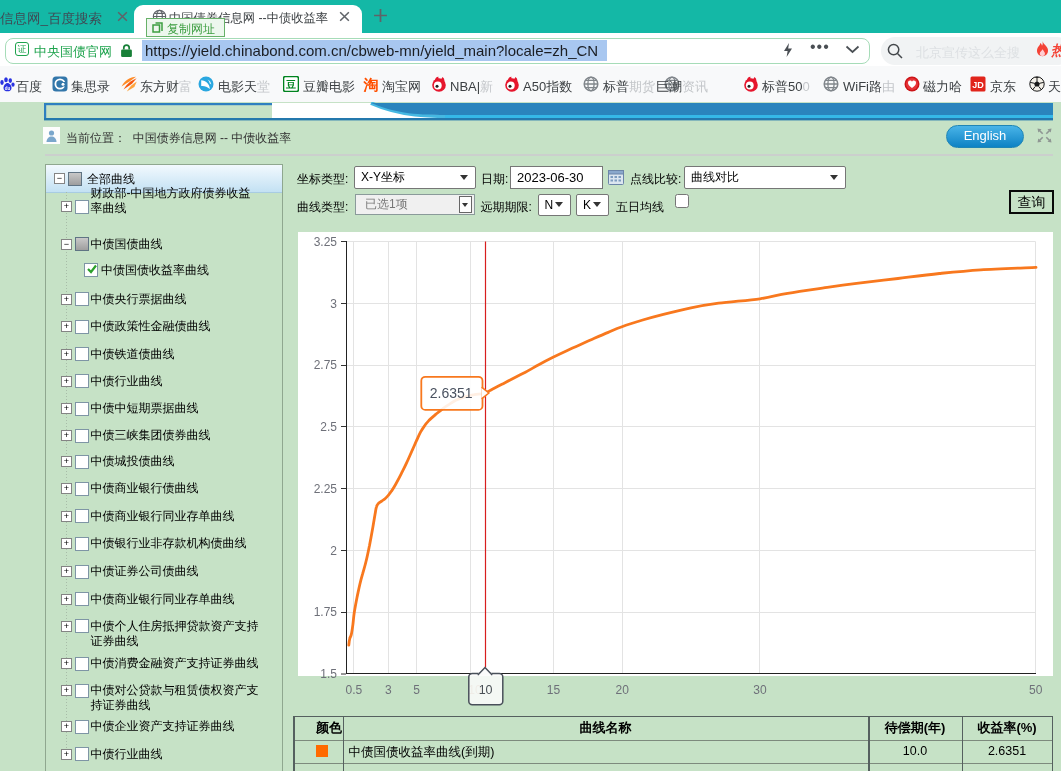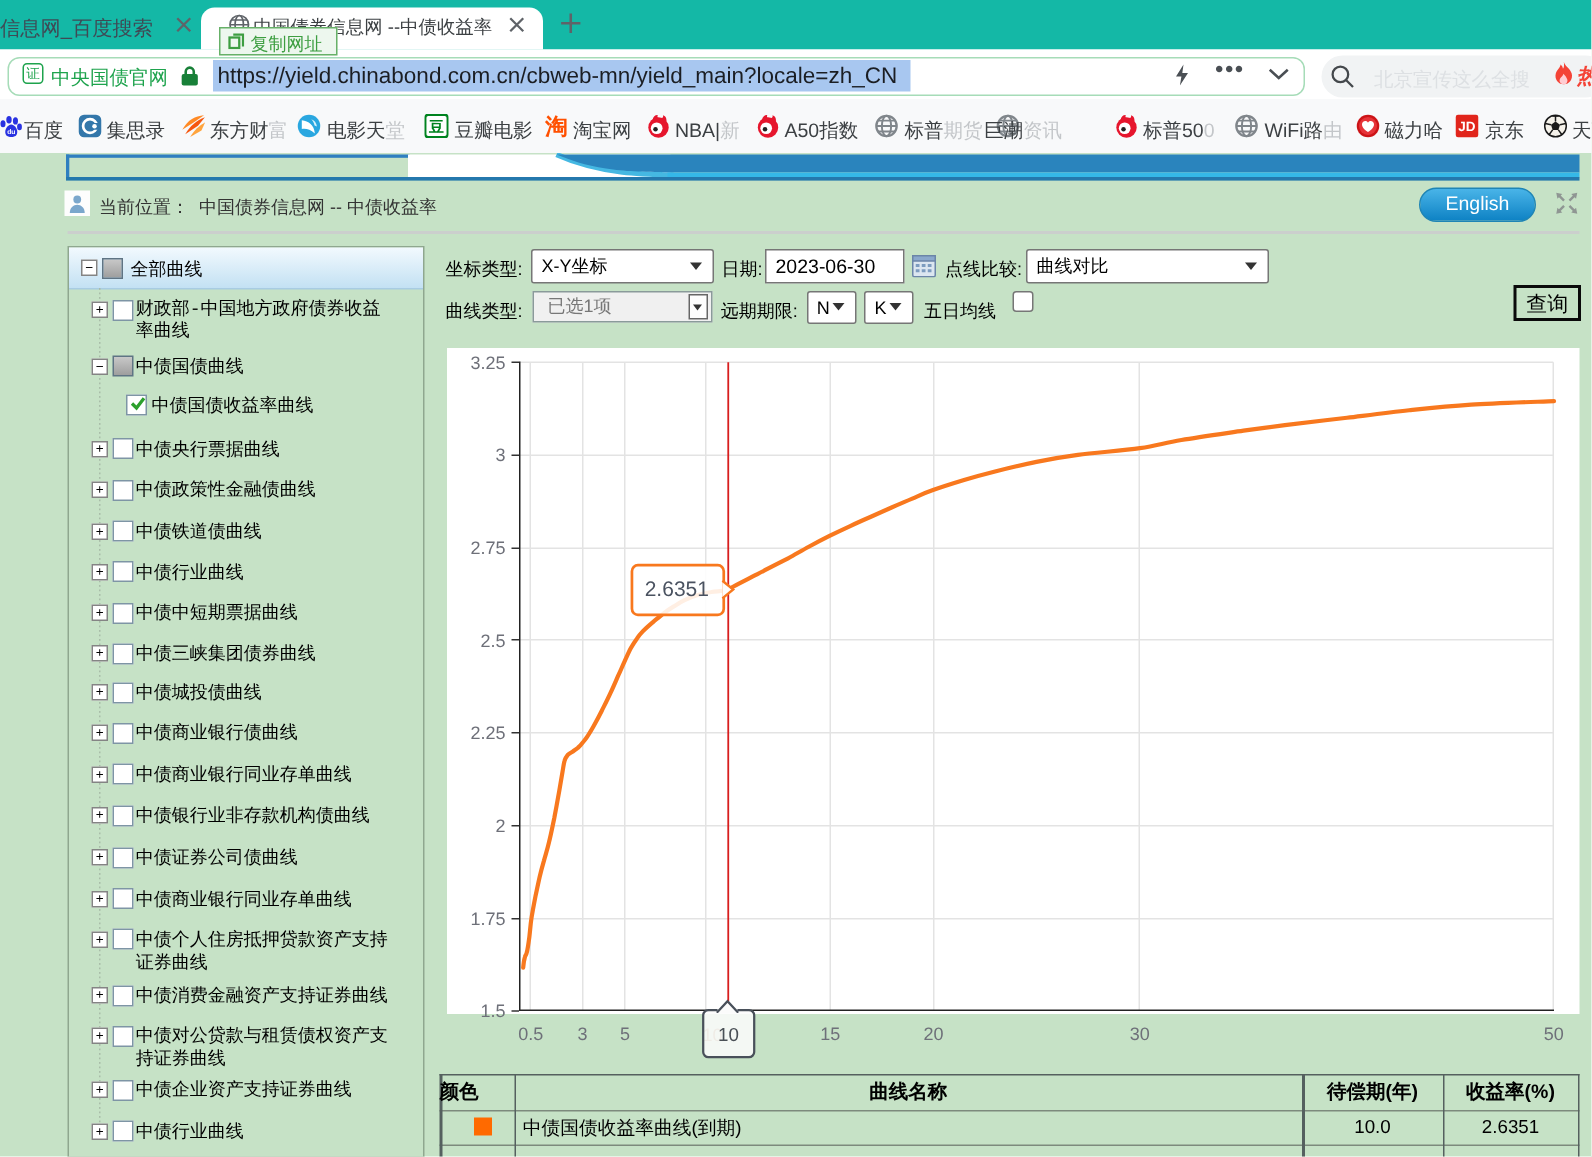--- a/index.html
+++ b/index.html
@@ -247,21 +247,21 @@
 <div id="sidebar">
       <div id="sbhead"></div>
     </div>
 <div id="treeroot">
 <div class="abs" style="left:66px;top:192px;width:1px;height:566px;background-image:linear-gradient(#a8bca8 1px,transparent 1px);background-size:1px 3px;"></div>
 <div class="exp" style="left:54px;top:173px;">−</div>
 <div class="cb cbg" style="left:68px;top:171.5px;"></div>
 <div class="trow" style="left:87px;top:172px;">全部曲线</div>
 <div class="exp" style="left:61px;top:201.0px;">+</div>
 <div class="cb" style="left:74.5px;top:199.5px;"></div>
-<div class="trow" style="left:90.5px;top:199.0px;width:178px;font-family:Liberation Mono, monospace;">财政部-中国地方政府债券收益<br>率曲线</div>
+<div class="trow" style="left:90.5px;top:186px;width:178px;">财政部-中国地方政府债券收益<br>率曲线</div>
 <div class="exp" style="left:61px;top:238.5px;">−</div>
 <div class="cb cbg" style="left:74.5px;top:237px;"></div>
 <div class="trow" style="left:90.5px;top:236.5px;width:178px;">中债国债曲线</div>
 <div class="cb" style="left:84px;top:263px;"></div>
 <svg class="abs" style="left:85.5px;top:263px" width="12" height="12" viewBox="0 0 12 12">
         <path d="M2 6 L5 9 L10 2.5" fill="none" stroke="#2ca02c" stroke-width="2.2"></path>
       </svg>
 <div class="trow" style="left:101px;top:262.5px;">中债国债收益率曲线</div>
 <div class="exp" style="left:61px;top:293.5px;">+</div>
 <div class="cb" style="left:74.5px;top:292px;"></div>
@@ -411,21 +411,21 @@
 <div id="tbl">
 <div class="abs" style="left:293px;top:715.5px;width:760px;height:56px;">
 <div class="abs" style="left:0;top:0;width:760px;height:1.5px;background:#55605f;"></div>
 <div class="abs" style="left:0;top:24.5px;width:760px;height:1px;background:#7d8a7d;"></div>
 <div class="abs" style="left:0;top:47px;width:760px;height:1px;background:#7d8a7d;"></div>
 <div class="abs" style="left:0px;top:0;width:1.5px;height:56px;background:#55605f;"></div>
 <div class="abs" style="left:49.5px;top:0;width:1.5px;height:56px;background:#55605f;"></div>
 <div class="abs" style="left:575px;top:0;width:1.5px;height:56px;background:#55605f;"></div>
 <div class="abs" style="left:668.5px;top:0;width:1.5px;height:56px;background:#55605f;"></div>
 <div class="abs" style="left:758.5px;top:0;width:1.5px;height:56px;background:#55605f;"></div>
-<div class="abs" style="left:0;top:3px;width:49px;text-align:left;font-size:13px;font-weight:bold;">颜色</div>
+<div class="abs" style="left:0;top:3px;width:49px;text-align:right;font-size:13px;font-weight:bold;">颜色</div>
 <div class="abs" style="left:50px;top:3px;width:525px;text-align:center;font-size:13px;font-weight:bold;">曲线名称</div>
 <div class="abs" style="left:575px;top:3px;width:94px;text-align:center;font-size:13px;font-weight:bold;">待偿期(年)</div>
 <div class="abs" style="left:669px;top:3px;width:90px;text-align:center;font-size:13px;font-weight:bold;">收益率(%)</div>
 <div class="abs" style="left:22.5px;top:29px;width:12px;height:12px;background:#ff6a00;"></div>
 <div class="abs" style="left:55.5px;top:28px;font-size:12.5px;">中债国债收益率曲线(到期)</div>
 <div class="abs" style="left:575px;top:28px;width:94px;text-align:center;font-size:12.5px;">10.0</div>
 <div class="abs" style="left:669px;top:28px;width:90px;text-align:center;font-size:12.5px;">2.6351</div>
 </div>
 </div>
 </div>

